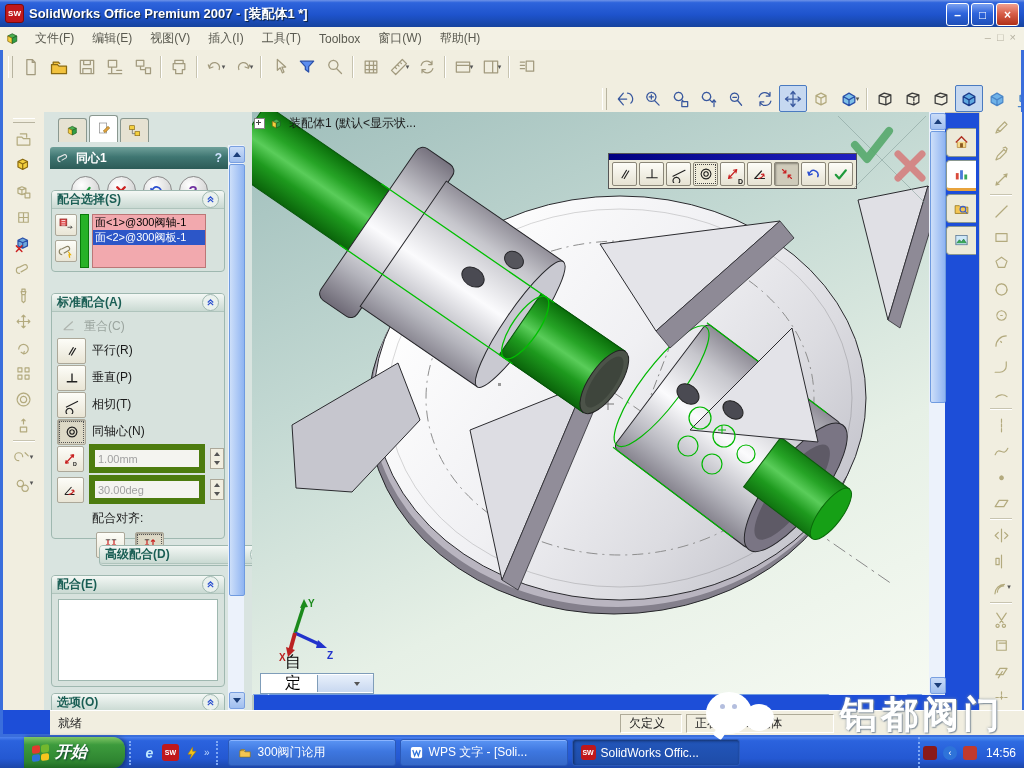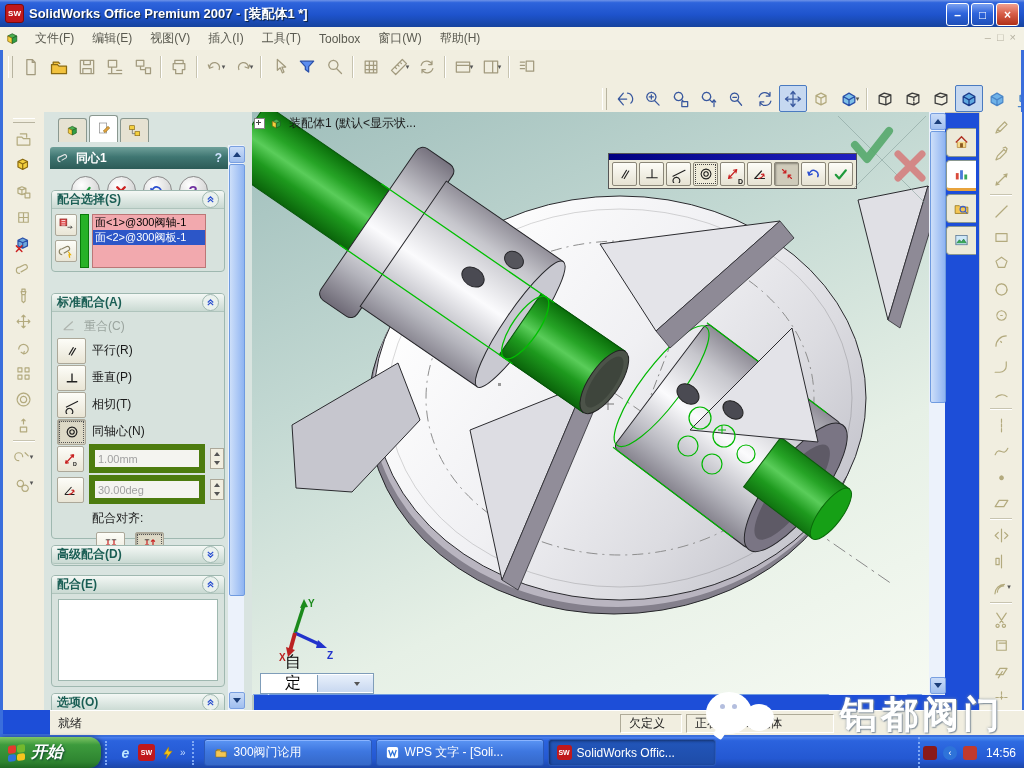--- a/index.html
+++ b/index.html
@@ -113,21 +113,21 @@
                radial-gradient(circle at 7px 7px,#B8B4A0 1px,transparent 1.6px),
                radial-gradient(circle at 11px 3px,#B8B4A0 1px,transparent 1.6px),
                radial-gradient(circle at 7px 11px,#B8B4A0 1px,transparent 1.6px),
                radial-gradient(circle at 11px 7px,#B8B4A0 1px,transparent 1.6px),
                radial-gradient(circle at 11px 11px,#B8B4A0 1px,transparent 1.6px);}
   
   .taskbar{left:0;top:737px;width:1024px;height:31px;
     background:linear-gradient(180deg,#4E82EE 0%,#2B63DE 12%,#2458D2 70%,#1C46A8 100%);display:flex;align-items:center;}
   .startbtn{height:31px;width:93px;border-radius:0 12px 12px 0;display:flex;align-items:center;gap:5px;padding-left:8px;
     background:linear-gradient(180deg,#7FC565 0%,#3D9B3D 25%,#2E8430 80%,#1F6A22 100%);
-    box-shadow:2px 0 4px rgba(0,0,0,.4);color:#fff;font-weight:bold;font-style:italic;font-size:16px;text-shadow:1px 1px 2px #143;}
+    box-shadow:2px 0 4px rgba(0,0,0,.4);color:#fff;font-weight:bold;font-style:italic;font-size:16px;text-shadow:1px 1px 2px #143;margin-left:24px;}
   .flag{width:18px;height:16px;display:grid;grid-template-columns:8px 8px;grid-gap:1px;transform:skewY(-6deg);}
   .flag i{border-radius:2px;}
   .qsep{width:4px;height:24px;border-left:2px dotted #7FA8F4;margin:0 4px;}
   .qicon{width:17px;height:17px;margin:0 2px;display:flex;align-items:center;justify-content:center;}
   .taskbtn{height:25px;margin:0 2px;padding:0 8px;display:flex;align-items:center;gap:5px;min-width:150px;max-width:160px;
     background:linear-gradient(180deg,#5B95F4,#3E77E0 45%,#3568C8);border:1px solid #2B59B8;border-radius:3px;
     box-shadow:inset 0 1px 0 #8AB4FF;color:#fff;font-size:12px;white-space:nowrap;overflow:hidden;}
   .taskbtn.active{background:linear-gradient(180deg,#2256BA,#1E4CA8);box-shadow:inset 1px 1px 3px rgba(0,0,0,.45);}
   .tray{margin-left:auto;height:31px;display:flex;align-items:center;padding-right:8px;
     background:linear-gradient(180deg,#4E8EF2 0%,#2E6BE2 15%,#2458D2 75%,#1C46A8 100%);border-left:2px dotted #7FA8F4;color:#fff;}
@@ -637,21 +637,21 @@
           </span>
         <span class="matebtn on">
             <svg viewBox="0 0 24 24">
               <path d="M8,5 v9 M8,14 l-2.5,-2.5 M8,14 l2.5,-2.5 M16,14 V5 M16,5 l-2.5,2.5 M16,5 l2.5,2.5" fill="none" stroke="#C82222" stroke-width="1.6"></path>
               <path d="M5,5 h6 M13,14 h6" stroke="#222" fill="none"></path>
             </svg>
           </span>
       </div>
     </div>
 
-    <div class="group" style="top:433px;height:19px;">
+    <div class="group" style="top:433px;height:19px;margin-left:48px;">
       <div class="ghead" style="border-radius:3px;">
         <span>高级配合(D)</span>
         <span class="chev">
             <svg width="9" height="9" viewBox="0 0 10 10">
               <path d="M2,2 L5,5 8,2 M2,5 L5,8 8,5" fill="none" stroke="#2B4FD0" stroke-width="1.3"></path>
             </svg>
           </span>
       </div>
     </div>
 

